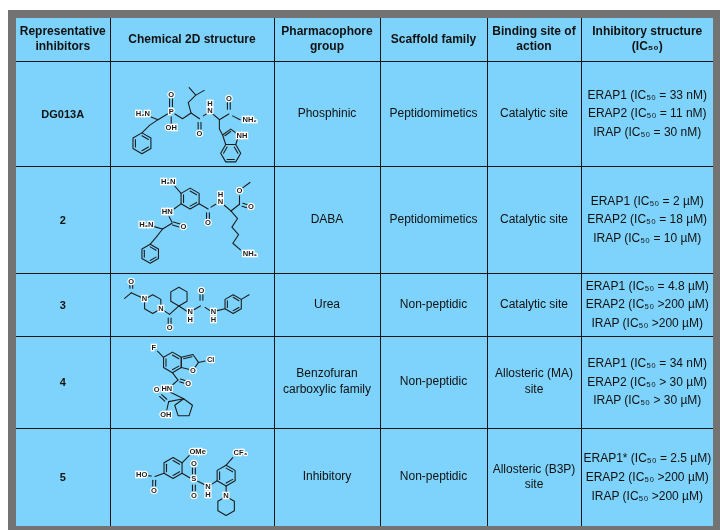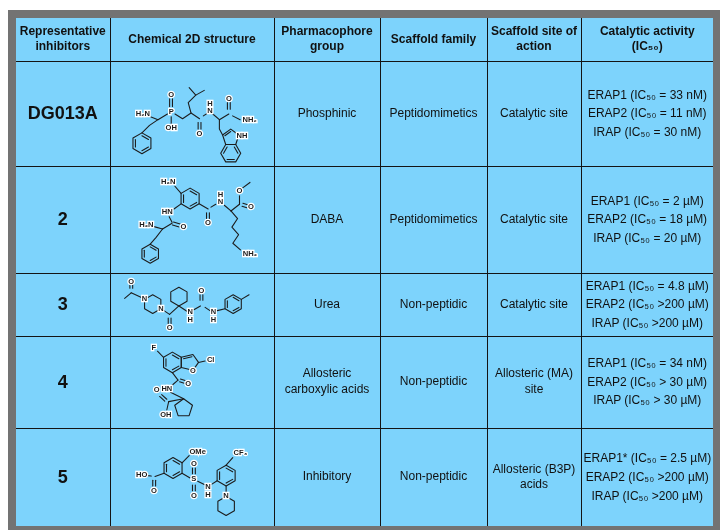--- a/index.html
+++ b/index.html
@@ -7,21 +7,21 @@
   table.tbl{position:absolute;left:8px;top:10px;width:705px;border-collapse:collapse;table-layout:fixed;
     border:8px solid #737373;background:#7dd3fc;}
   .tbl th,.tbl td{border:1.5px solid #141414;text-align:center;vertical-align:middle;padding:1px 2px;overflow:hidden;}
   .tbl th{font-size:12px;font-weight:bold;line-height:1.25;}
   tr.rh{height:47px}
   tr.r1{height:104px}
   tr.r2{height:107px}
   tr.r3{height:63px}
   tr.r4{height:92px}
   tr.r5{height:102px}
-  td.idcell{font-size:18px;font-weight:bold;}
+  td.idcell{font-size:11px;font-weight:bold;}
   td.mid{font-size:12px;line-height:1.3;margin-left:8px;}
   td.act{font-size:12px;}
   td.act .ln{line-height:1.55;white-space:nowrap;}
   svg.struct{display:block;margin:0 auto;}
   svg.struct line,svg.struct path,svg.struct polygon{stroke:#1c1c1c;stroke-width:1.15;fill:none;stroke-linecap:round;stroke-linejoin:round;}
   svg.struct text{font-family:"Liberation Sans",sans-serif;font-size:8px;font-weight:600;fill:#1c1c1c;
     text-anchor:middle;dominant-baseline:middle;paint-order:stroke fill;stroke:#ffffff;stroke-width:2.6px;}
 </style>
 </head>
 <body>
@@ -35,22 +35,22 @@
       <col style="width:94px">
       <col style="width:136px">
   </colgroup>
 
   <tbody>
       <tr class="rh">
     <th>Representative inhibitors</th>
     <th>Chemical 2D structure</th>
     <th>Pharmacophore group</th>
     <th>Scaffold family</th>
-    <th>Scaffold site of action</th>
-    <th>Catalytic activity (IC₅₀)</th>
+    <th>Binding site of action</th>
+    <th>Inhibitory structure (IC₅₀)</th>
   </tr>
 
   <tr class="r1">
     <td class="idcell">DG013A</td>
     <td>
       <svg class="struct" width="152" height="102" viewBox="0 0 160 108">
         <g>
           <g>
                 <polygon points="27.0,74.0 36.5,79.5 36.5,90.5 27.0,96.0 17.5,90.5 17.5,79.5"></polygon>
                 <line x1="27.0" y1="77.1" x2="33.9" y2="81.0"></line>
@@ -157,21 +157,21 @@
               <text x="141" y="86">NH₂</text>
             </g>
       </svg>
     </td>
     <td class="mid">DABA</td>
     <td class="mid">Peptidomimetics</td>
     <td class="mid">Catalytic site</td>
     <td class="act">
       <div class="ln">ERAP1 (IC₅₀ = 2 µM)</div>
       <div class="ln">ERAP2 (IC₅₀ = 18 µM)</div>
-      <div class="ln">IRAP (IC₅₀ = 20 µM)</div>
+      <div class="ln">IRAP (IC₅₀ = 10 µM)</div>
     </td>
   </tr>
 
   <tr class="r3">
     <td class="idcell">3</td>
     <td>
       <svg class="struct" width="150" height="58" viewBox="0 0 160 62">
         <g>
           <g>
                 <polygon points="38.0,20.0 46.7,25.0 46.7,35.0 38.0,40.0 29.3,35.0 29.3,25.0"></polygon>
@@ -256,21 +256,21 @@
               <text x="34" y="9">F</text>
               <text x="95" y="21">Cl</text>
               <text x="76" y="33">O</text>
               <text x="71" y="47">O</text>
               <text x="48" y="52">HN</text>
               <text x="37" y="54">O</text>
               <text x="47" y="80">OH</text>
             </g>
       </svg>
     </td>
-    <td class="mid">Allosteric carboxylic acids</td>
+    <td class="mid">Benzofuran carboxylic family</td>
     <td class="mid">Non-peptidic</td>
     <td class="mid">Allosteric (MA) site</td>
     <td class="act">
       <div class="ln">ERAP1 (IC₅₀ = 34 nM)</div>
       <div class="ln">ERAP2 (IC₅₀ &gt; 30 µM)</div>
       <div class="ln">IRAP (IC₅₀ &gt; 30 µM)</div>
     </td>
   </tr>
 
   <tr class="r5">
@@ -317,21 +317,21 @@
               <text x="82" y="67">O</text>
               <text x="97" y="58">N</text>
               <text x="97" y="66" font-size="7">H</text>
               <text x="131" y="22">CF₃</text>
               <text x="116" y="68">N</text>
             </g>
       </svg>
     </td>
     <td class="mid">Inhibitory</td>
     <td class="mid">Non-peptidic</td>
-    <td class="mid">Allosteric (B3P) acids</td>
+    <td class="mid">Allosteric (B3P) site</td>
     <td class="act">
       <div class="ln">ERAP1* (IC₅₀ = 2.5 µM)</div>
       <div class="ln">ERAP2 (IC₅₀ &gt;200 µM)</div>
       <div class="ln">IRAP (IC₅₀ &gt;200 µM)</div>
     </td>
   </tr>
 </tbody>
   </table>
 
 </body></html>

